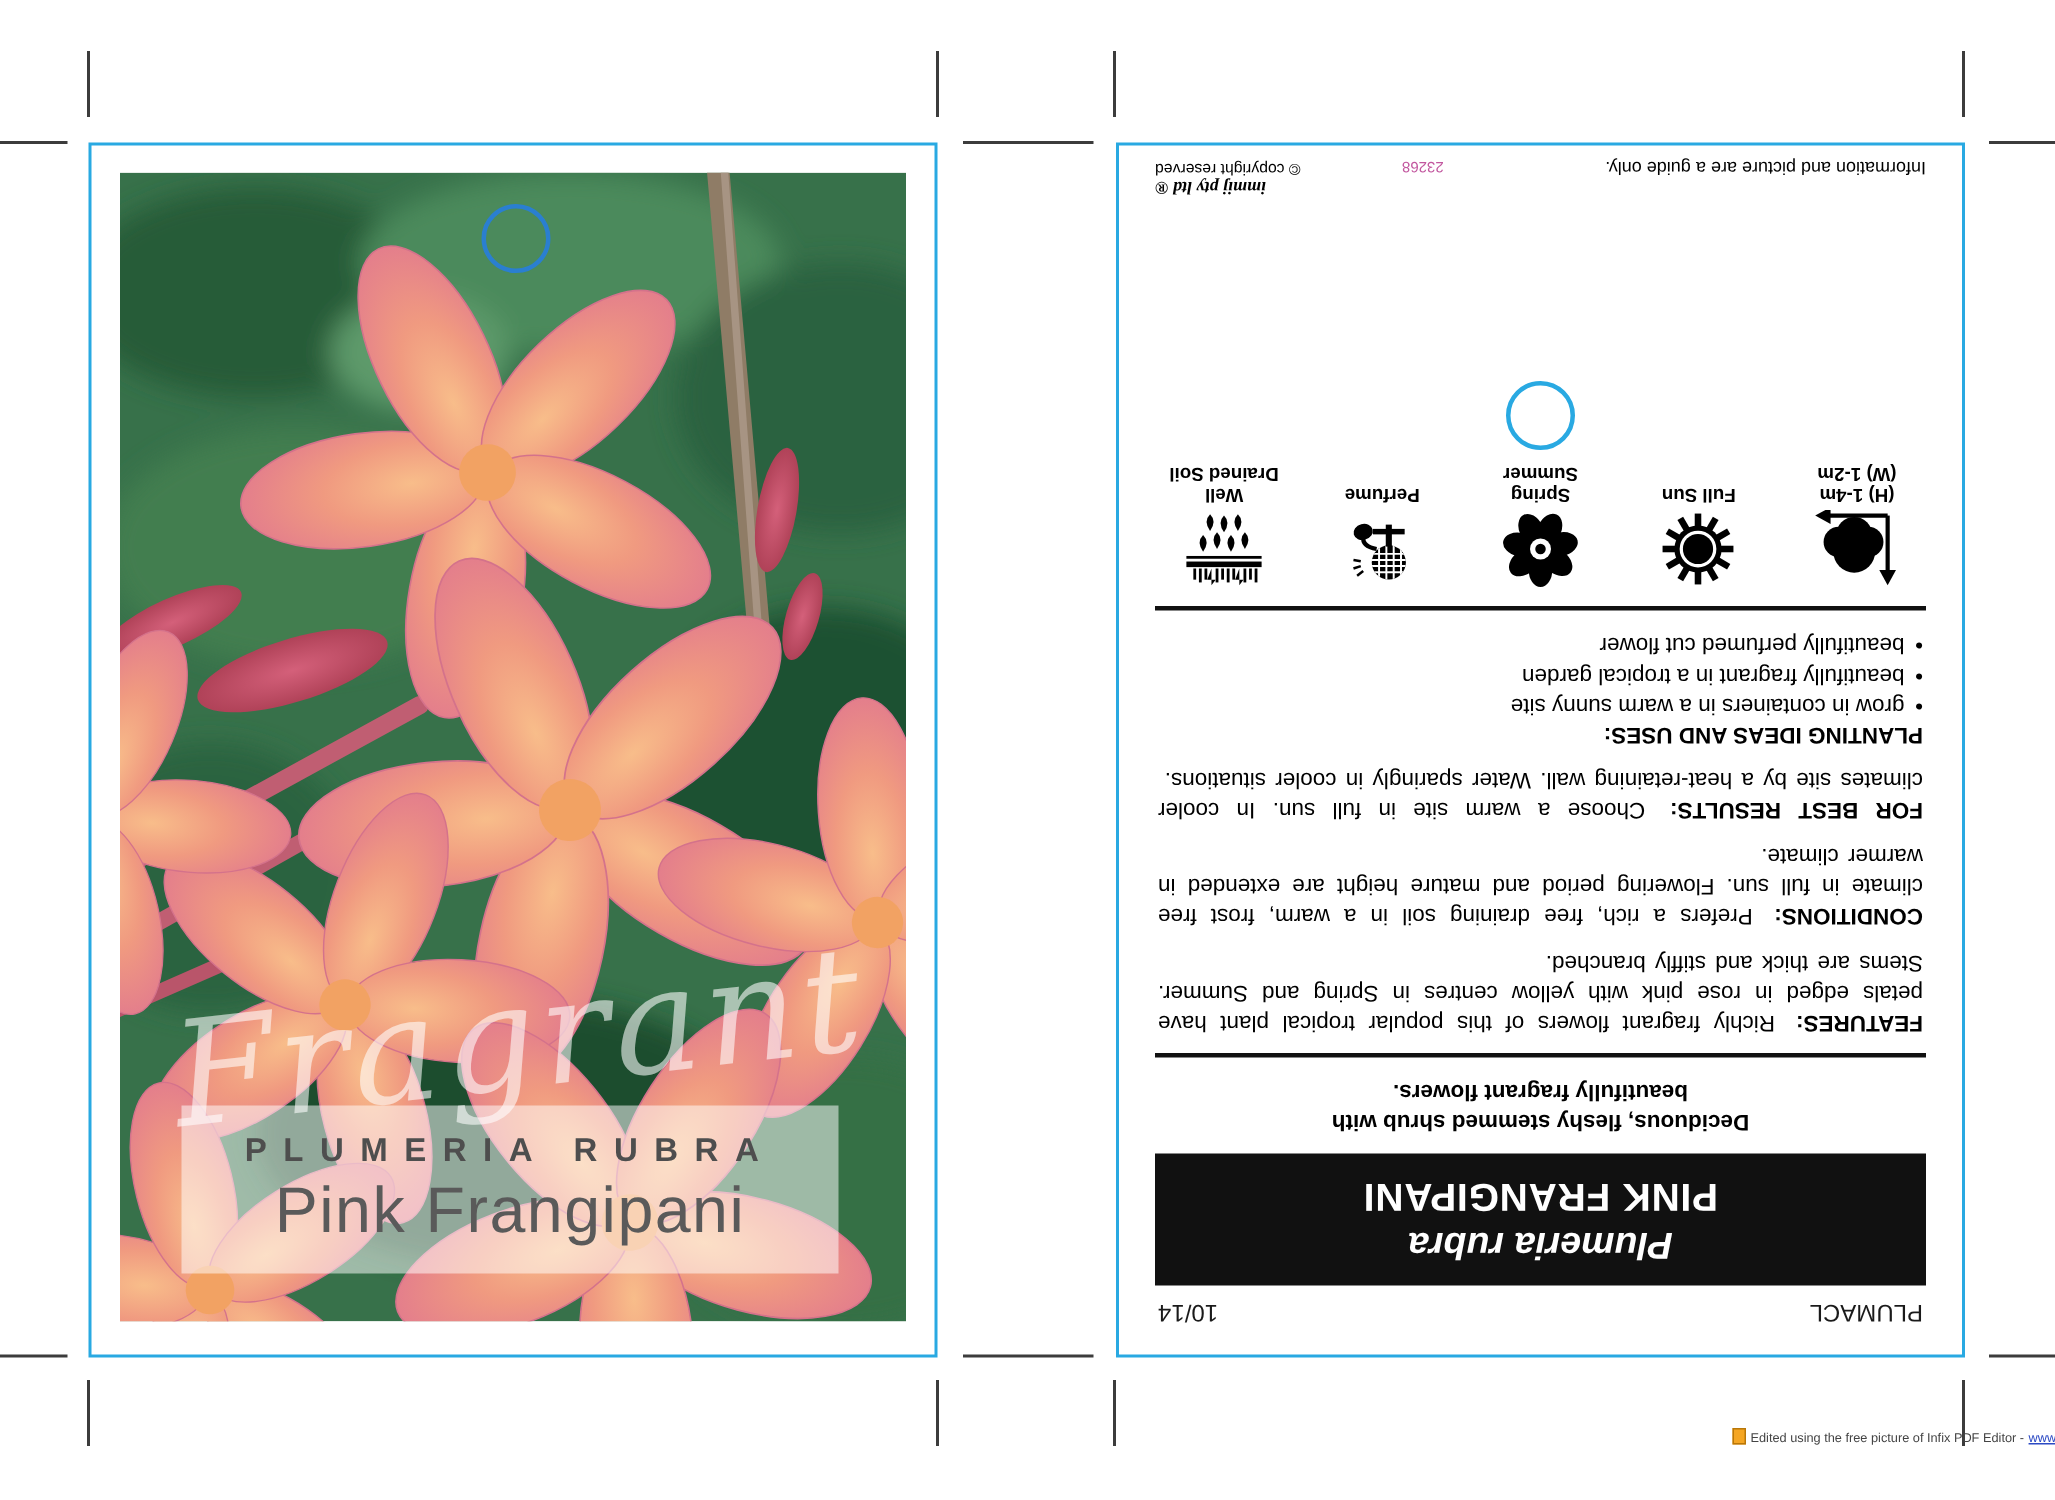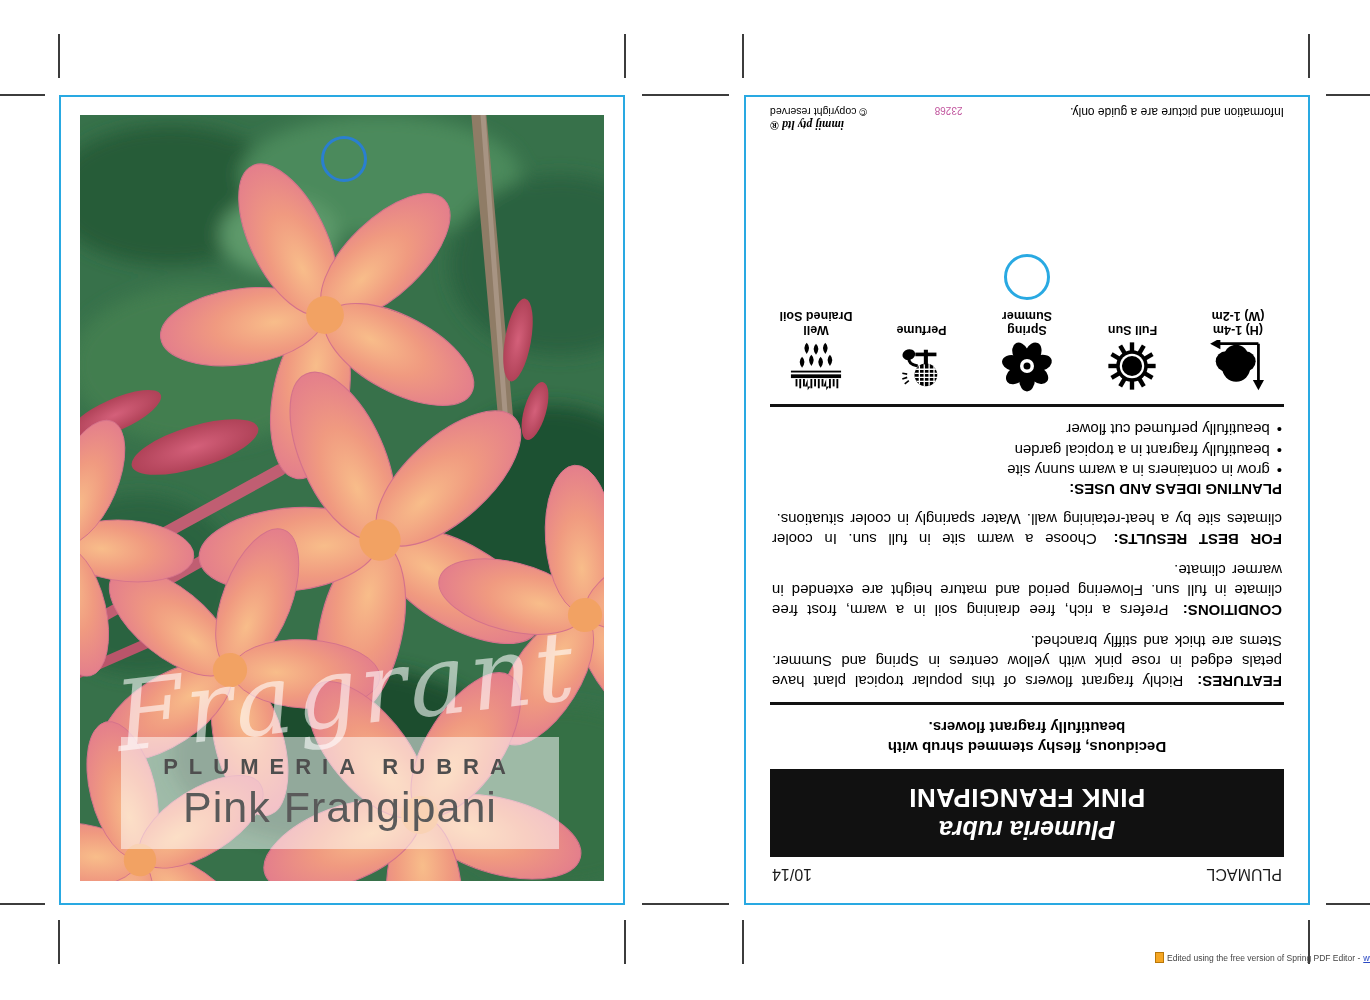--- a/index.html
+++ b/index.html
@@ -396,17 +396,17 @@
           <div class="brand-1">immij pty ltd ®</div>
           <div class="brand-2">© copyright reserved</div>
         </span>
       </div>
 
     </div>
   </div>
 
   <div class="infix">
     <span class="infix-icon"></span>
-    <span>Edited using the free version of Spring PDF Editor - </span>
+    <span>Edited using the free picture of Infix PDF Editor - </span>
     <a href="#">www.iceni.com</a>
   </div>
 
 </div>
 
 </body></html>

